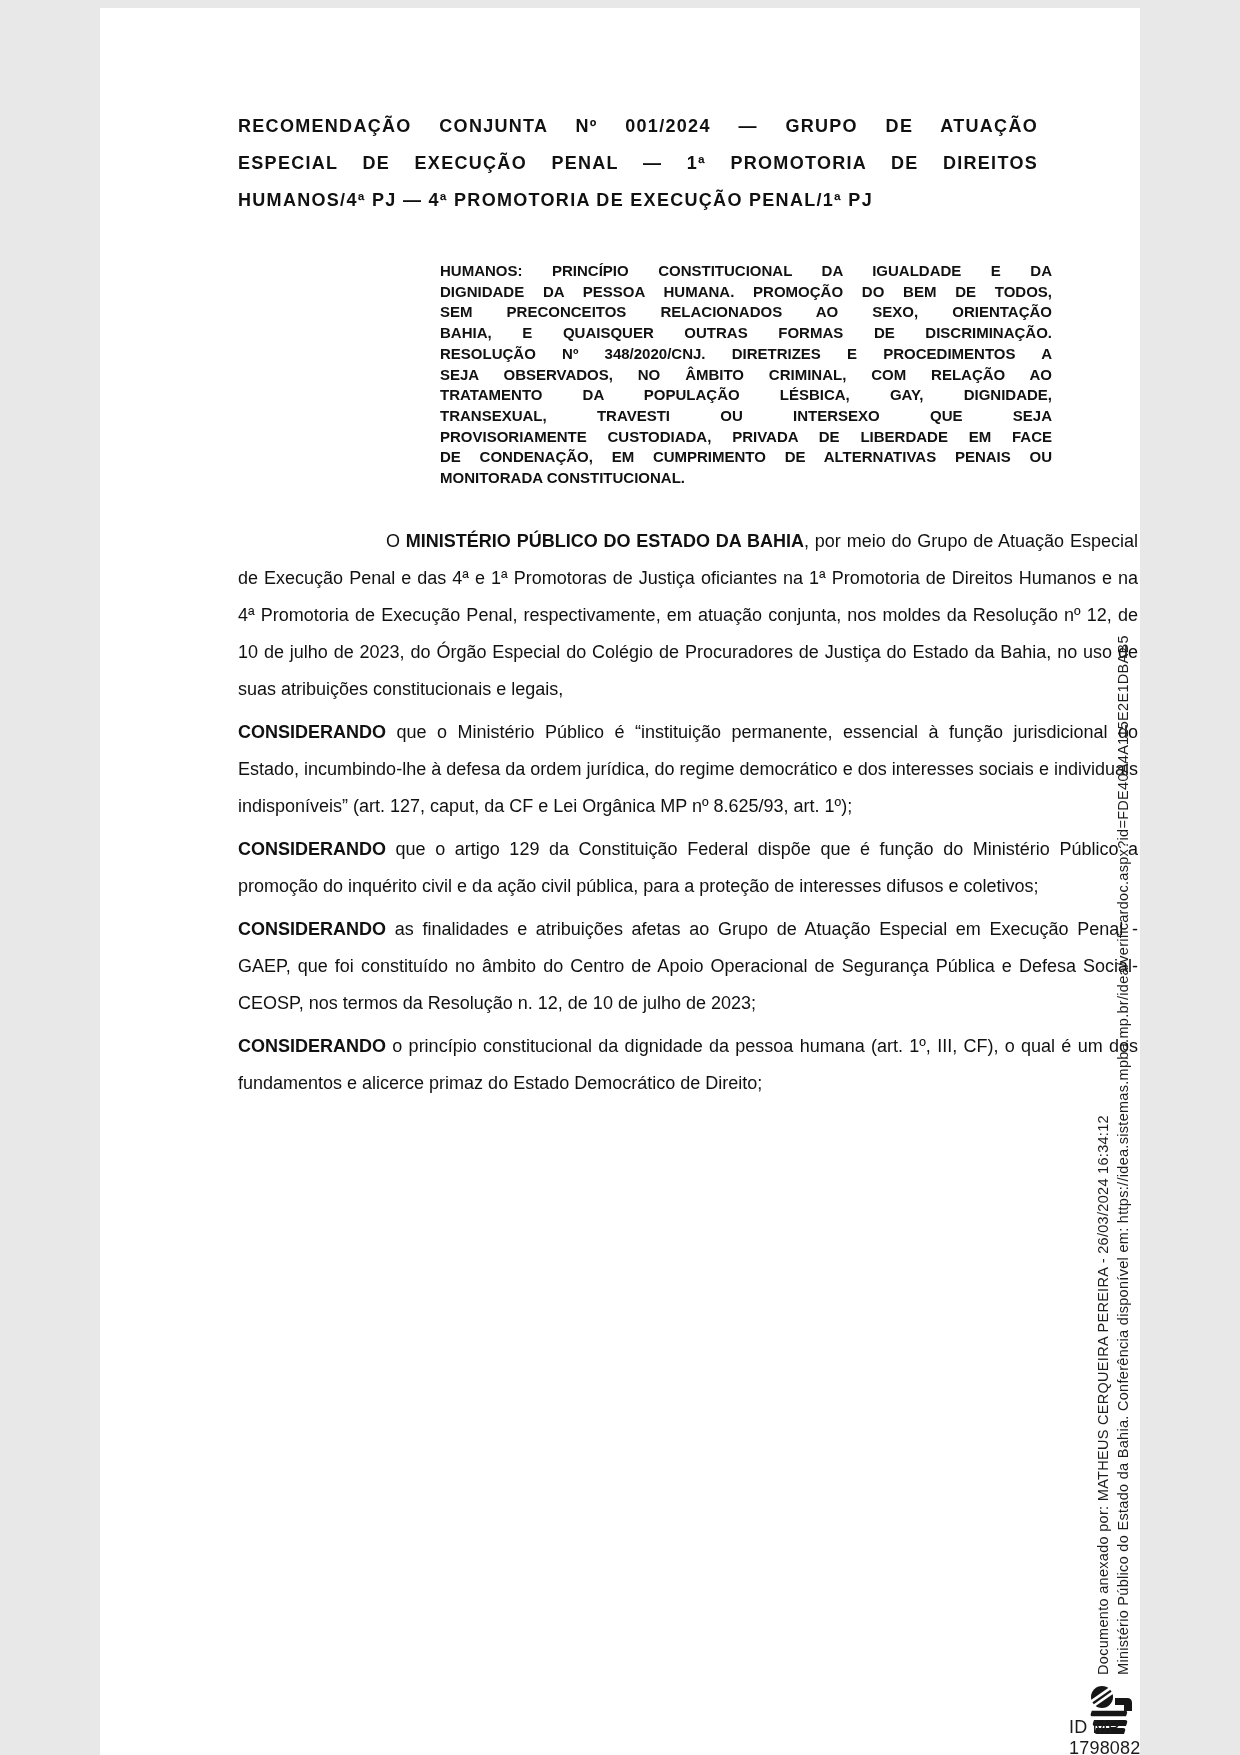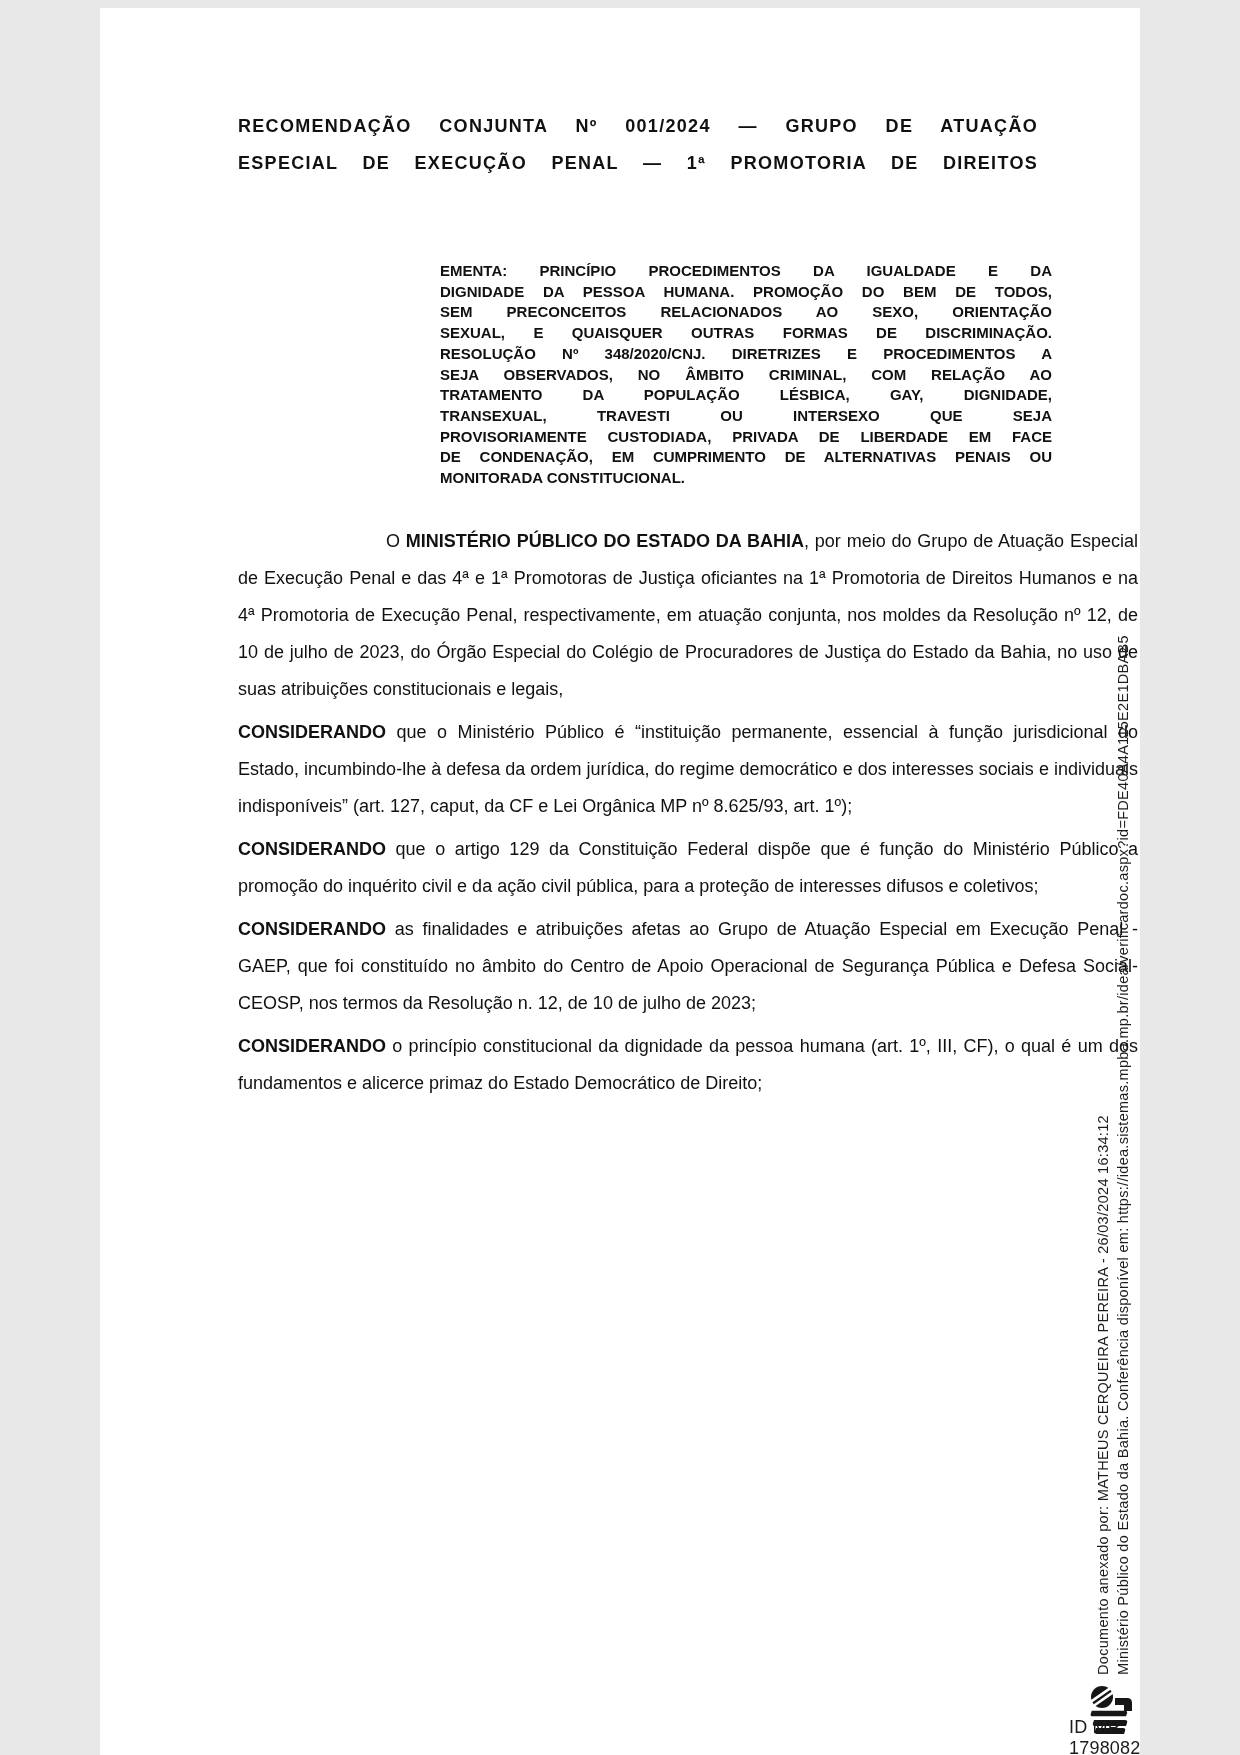--- a/index.html
+++ b/index.html
@@ -57,27 +57,28 @@
   }
 </style>
 </head>
 <body>
 
 <div class="page">
 
   <header class="doc-title" id="title-lines">
       <div class="jline">RECOMENDAÇÃO CONJUNTA Nº 001/2024 — GRUPO DE ATUAÇÃO</div>
       <div class="jline">ESPECIAL DE EXECUÇÃO PENAL — 1ª PROMOTORIA DE DIREITOS</div>
+      <div class="jline jlast">HUMANOS/4ª PJ — 4ª PROMOTORIA DE EXECUÇÃO PENAL/1ª PJ</div>
     </header>
 
   <section class="ementa" id="ementa-lines">
-      <div class="jline">EMENTA: PRINCÍPIO PROCEDIMENTOS DA IGUALDADE E DA</div>
+      <div class="jline">HUMANOS: PRINCÍPIO CONSTITUCIONAL DA IGUALDADE E DA</div>
       <div class="jline">DIGNIDADE DA PESSOA HUMANA. PROMOÇÃO DO BEM DE TODOS,</div>
       <div class="jline">SEM PRECONCEITOS RELACIONADOS AO SEXO, ORIENTAÇÃO</div>
-      <div class="jline">SEXUAL, E QUAISQUER OUTRAS FORMAS DE DISCRIMINAÇÃO.</div>
+      <div class="jline">BAHIA, E QUAISQUER OUTRAS FORMAS DE DISCRIMINAÇÃO.</div>
       <div class="jline">RESOLUÇÃO Nº 348/2020/CNJ. DIRETRIZES E PROCEDIMENTOS A</div>
       <div class="jline">SEJA OBSERVADOS, NO ÂMBITO CRIMINAL, COM RELAÇÃO AO</div>
       <div class="jline">TRATAMENTO DA POPULAÇÃO LÉSBICA, GAY, DIGNIDADE,</div>
       <div class="jline">TRANSEXUAL, TRAVESTI OU INTERSEXO QUE SEJA</div>
       <div class="jline">PROVISORIAMENTE CUSTODIADA, PRIVADA DE LIBERDADE EM FACE</div>
       <div class="jline">DE CONDENAÇÃO, EM CUMPRIMENTO DE ALTERNATIVAS PENAIS OU</div>
       <div class="jline jlast">MONITORADA CONSTITUCIONAL.</div>
     </section>
 
   <main class="body-text" id="body-paragraphs">

